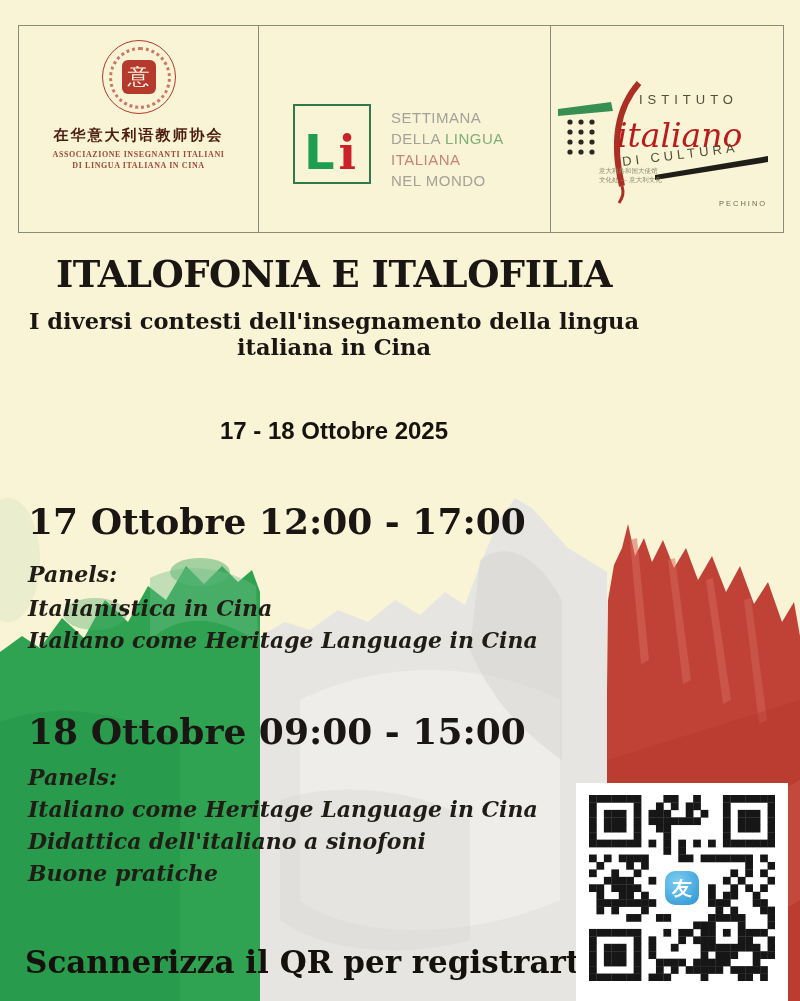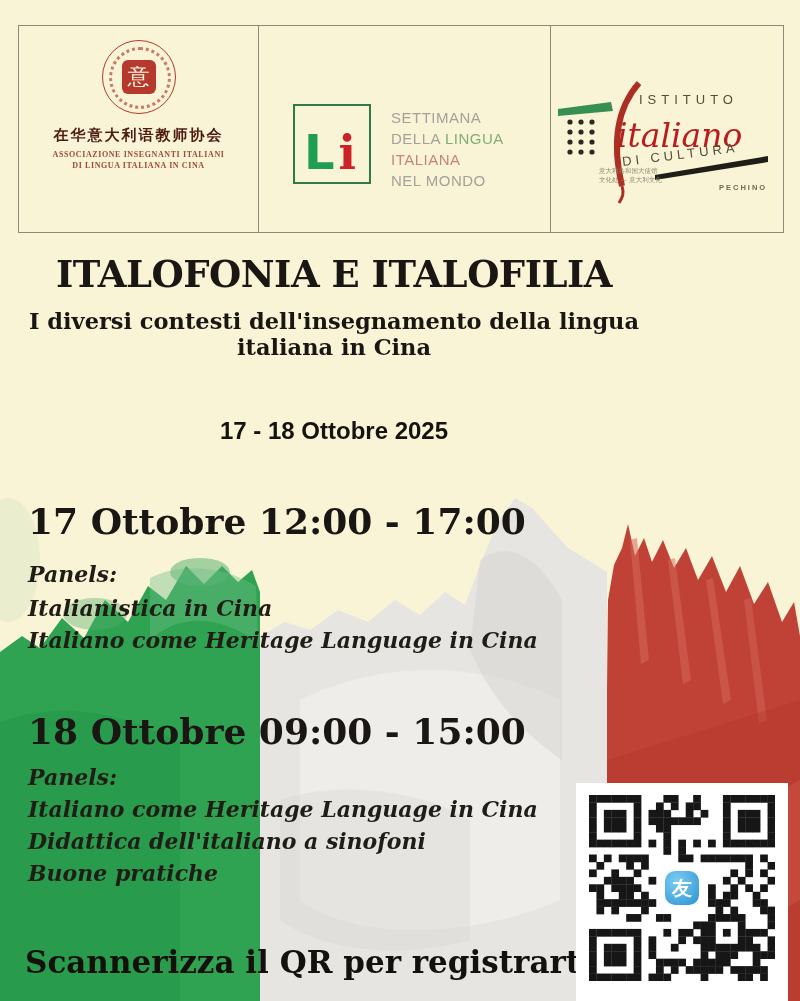--- a/index.html
+++ b/index.html
@@ -46,22 +46,22 @@
   .li-red{color:#c8837a;}
   
   .iic-svg{position:absolute; left:0; top:0;}
   .iic-istituto{position:absolute; left:88px; top:66px; font-family:"Liberation Sans",sans-serif;
         font-size:13px; letter-spacing:5px; color:#514d38;}
   .iic-italiano{position:absolute; left:66px; top:90px; font-style:italic;
         font-size:33px; color:#b91c1c;}
   .iic-cultura{position:absolute; left:72px; top:128px; font-family:"Liberation Sans",sans-serif;
         font-size:13px; letter-spacing:4px; color:#514d38;
         transform:rotate(-7deg); transform-origin:left bottom;}
-  .iic-pechino{position:absolute; left:168px; top:157px; font-family:"Liberation Sans",sans-serif;
-        font-size:7.5px; letter-spacing:2px; color:#6e6a55;font-weight:bold;}
+  .iic-pechino{position:absolute; left:168px; top:173px; font-family:"Liberation Sans",sans-serif;
+        font-size:7.5px; letter-spacing:2px; color:#6e6a55;}
   .iic-cn{position:absolute; left:4px; top:141px; font-size:6.5px; line-height:8.5px;
         color:#8c8872;margin-left:44px;}
   
   .txt{position:absolute; z-index:2; color:#191613;}
   .center{left:0; width:668px; text-align:center;}
   .title{top:252px; font-size:37px; font-weight:800; letter-spacing:-.5px;}
   .subtitle{top:308px; font-size:22.5px; font-weight:bold;}
   .venue{top:375px; font-size:28px; font-weight:800; font-family:"Liberation Sans",sans-serif; color:#15130f;}
   .dates{top:417px; font-size:24px; font-weight:800; font-family:"Liberation Sans",sans-serif; color:#15130f;}
   .left-block{left:28px; text-align:left;}

